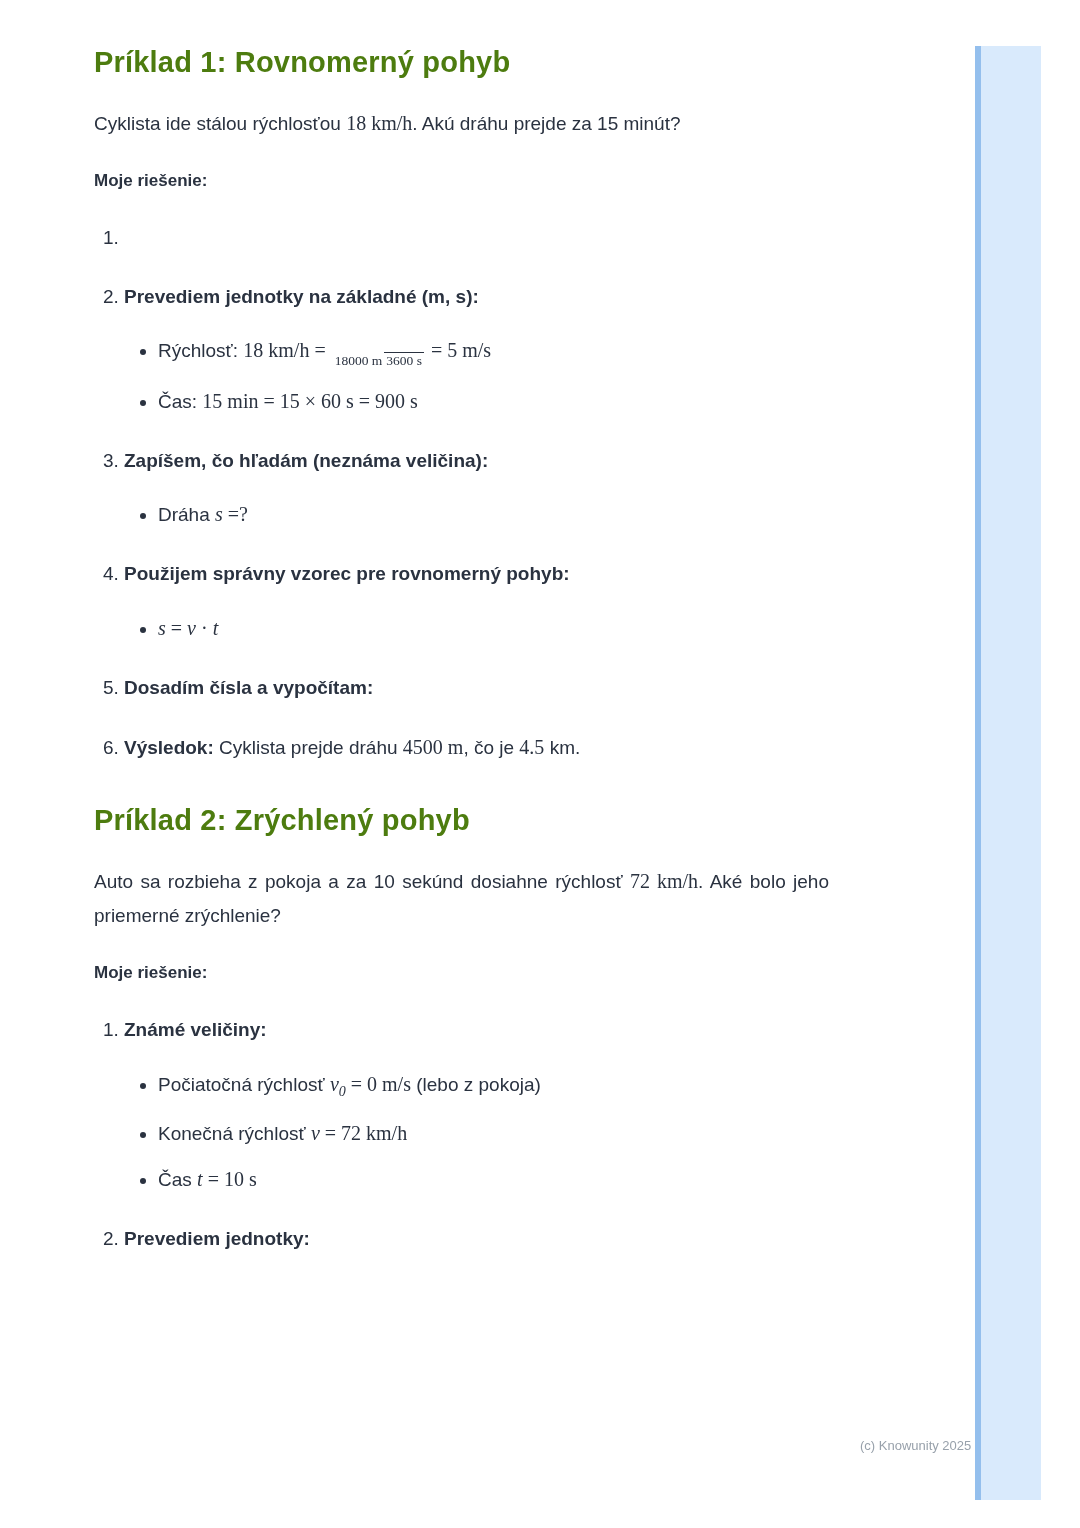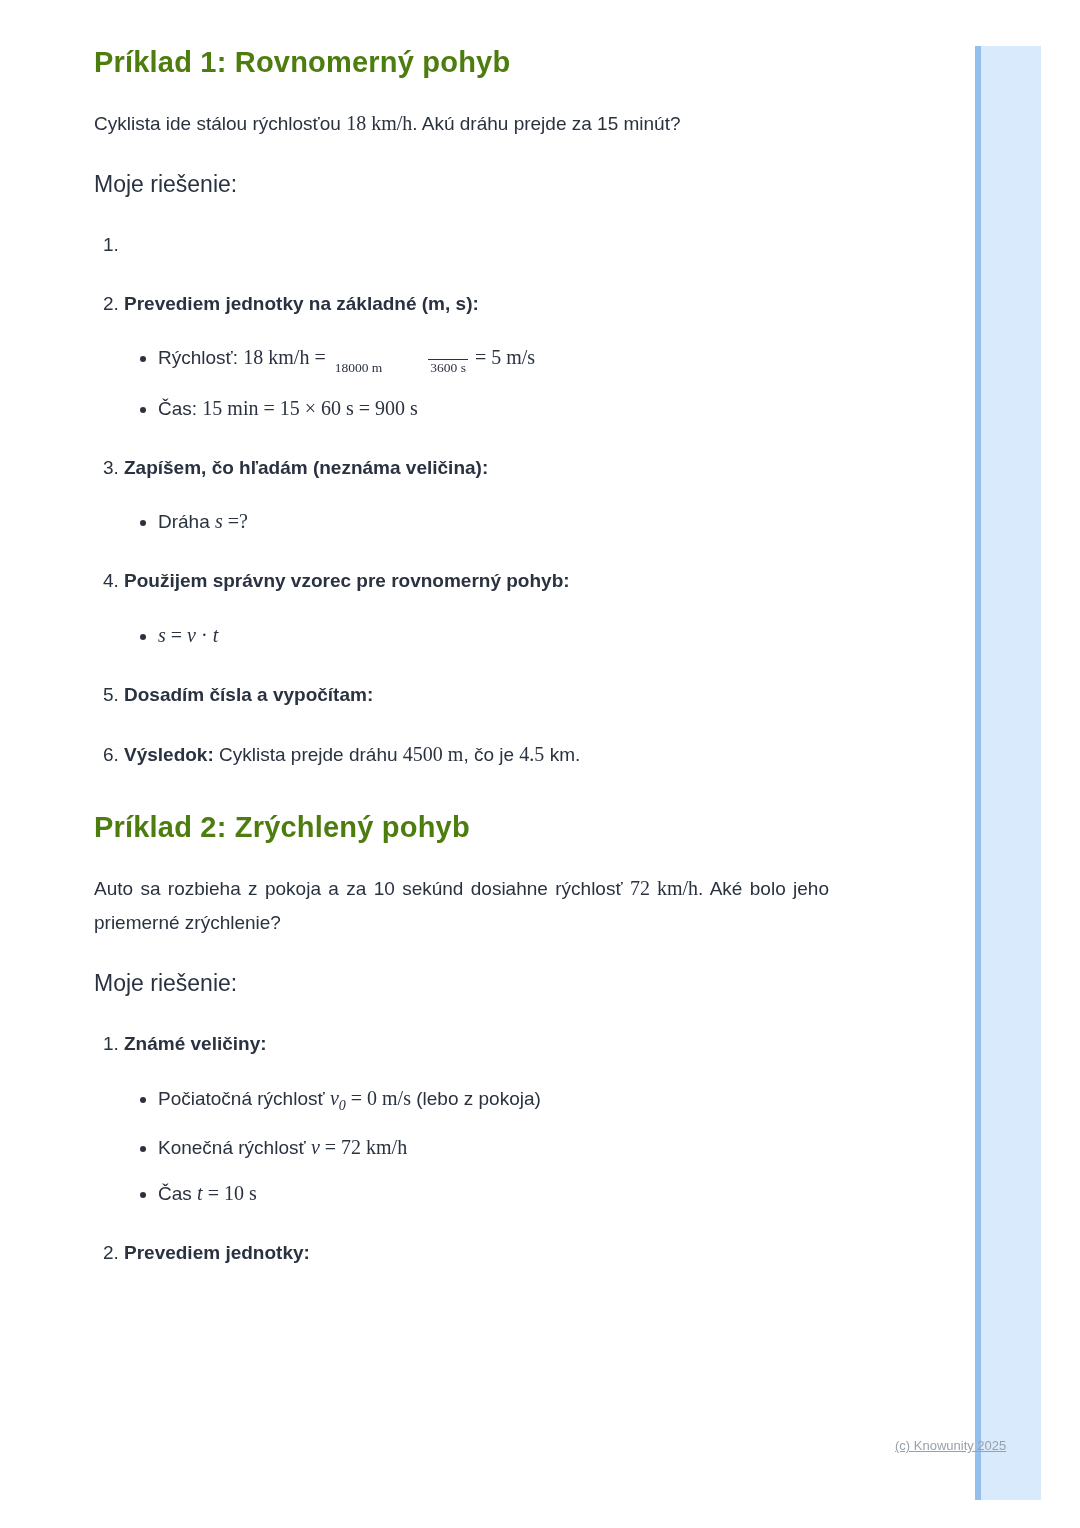--- a/index.html
+++ b/index.html
@@ -33,22 +33,22 @@
   }
   p.intro {
     font-size: 19px;
     line-height: 1.8;
     margin: 0 5px 30px 0;
   }
   p.intro.justify {
     text-align: justify;
   }
   p.solution-label {
-    font-size: 23px;
-    font-weight: 400;
+    font-size: 17px;
+    font-weight: 700;
     margin: 0 0 34px 0;
   }
   ol.steps {
     margin: 0 0 14px 0;
     padding: 0 0 0 30px;
     font-size: 19px;
   }
   ol.steps > li {
     margin-bottom: 32px;
     line-height: 1.4;
@@ -84,21 +84,20 @@
     text-align: center;
     vertical-align: -8px;
     font-family: "Liberation Serif", serif;
     font-size: 13.5px;
     line-height: 1.2;
     margin: 0 2px;
   }
   .frac .den {
     border-top: 1.2px solid #2a3240;
     padding: 0 2px;
-    margin-left: 44px;
   }
   .frac .num {
     padding: 0 2px;
   }
   .scroll-track {
     position: absolute;
     left: 975px;
     top: 46px;
     width: 66px;
     height: 1454px;
@@ -107,27 +106,26 @@
   .scroll-thumb {
     position: absolute;
     left: 0;
     top: 0;
     width: 6px;
     height: 100%;
     background: #94bfed;
   }
   .watermark {
     position: absolute;
-    left: 895px;
+    left: 860px;
     top: 1438px;
     font-size: 13px;
     color: #98a1ab;
     z-index: 5;
     white-space: nowrap;
-    text-decoration: underline;
   }
 </style>
 </head>
 <body>
 
 <div class="scroll-track">
   <div class="scroll-thumb"></div>
 </div>
 
 <div class="content">

